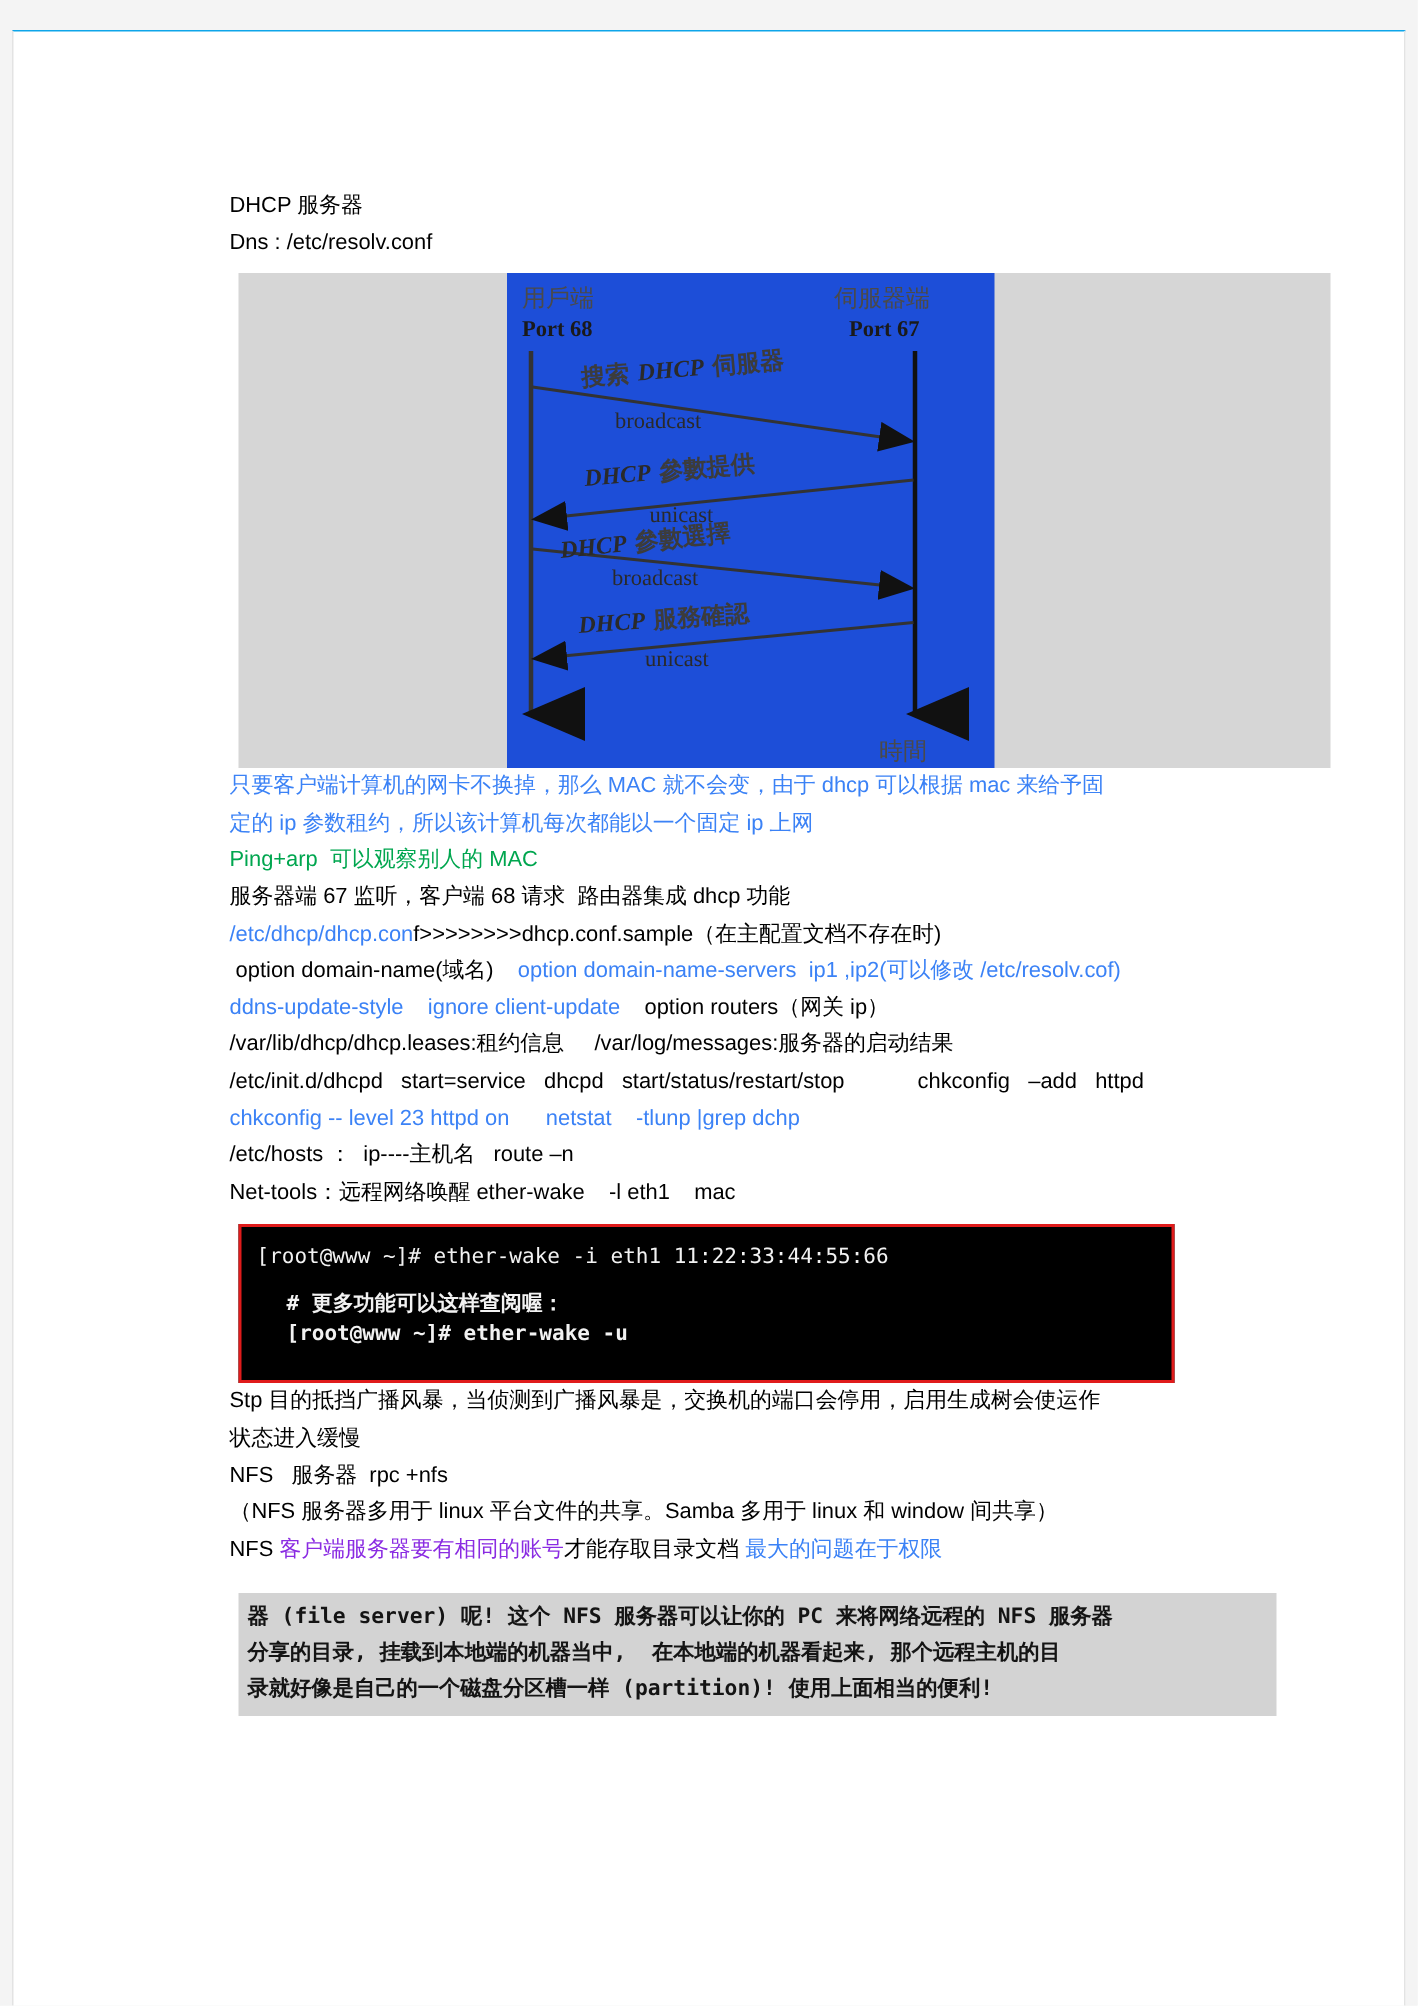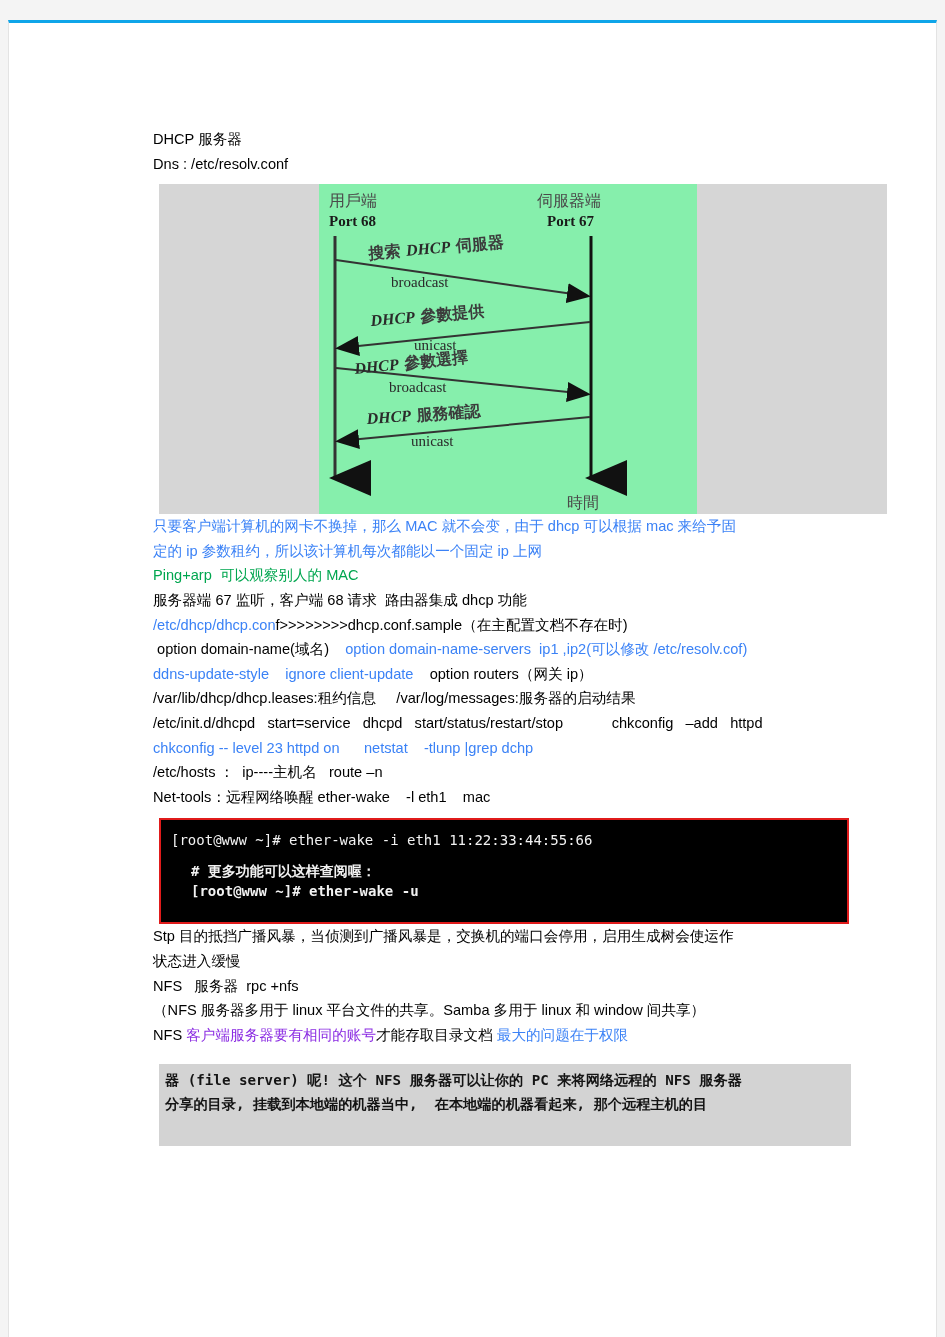--- a/index.html
+++ b/index.html
@@ -14,21 +14,21 @@
     -webkit-font-smoothing: none;
   }
   .page {
     position: absolute;
     left: 8px;
     top: 20px;
     width: 929px;
     height: 1317px;
     background: #ffffff;
     border-left: 1px solid #e3e3e3;
-    border-top: 3px solid #0ea5e9;
+    border-top: 1px solid #0ea5e9;
     border-right: 1px solid #e3e3e3;
     box-sizing: border-box;
     overflow: hidden;
   }
   .content {
     position: absolute;
     left: 144px;
     top: 104px;
     width: 740px;
   }
@@ -47,25 +47,25 @@
   .figure-dhcp {
     position: relative;
     margin-top: 8px;
     margin-left: 6px;
     width: 728px;
     height: 330px;
     background: #d6d6d6;
   }
   .figure-dhcp .inner {
     position: absolute;
-    left: 160px;
+    left: 179px;
     top: 0px;
-    width: 378px;
+    width: 325px;
     height: 330px;
-    background: #86efac;
+    background: #1d4ed8;
   }
   .figure-dhcp svg { display: block; }
   .dlabel-cjk {
     font-family: "DejaVu Sans", sans-serif;
     font-size: 16px;
     fill: #4a4a4a;
   }
   .dlabel-port {
     font-family: "Liberation Serif", serif;
     font-weight: bold;
@@ -88,21 +88,21 @@
     font-family: "Liberation Serif", serif;
     font-size: 15px;
     fill: #2a2a2a;
   }
 
   
   .figure-term {
     position: relative;
     margin-top: 9px;
     margin-left: 6px;
-    width: 690px;
+    width: 624px;
     height: 106px;
     background: #000000;
     border: 2px solid #e01b1b;
     box-sizing: border-box;
     padding: 10px 0 0 10px;
   }
   .figure-term .tl {
     font-family: "DejaVu Sans Mono", monospace;
     font-size: 14px;
     line-height: 20px;
@@ -207,16 +207,17 @@
 
     <div class="ln">Stp 目的抵挡广播风暴，当侦测到广播风暴是，交换机的端口会停用，启用生成树会使运作</div>
     <div class="ln">状态进入缓慢</div>
     <div class="ln">NFS   服务器  rpc +nfs</div>
     <div class="ln">（NFS 服务器多用于 linux 平台文件的共享。Samba 多用于 linux 和 window 间共享）</div>
     <div class="ln"><span>NFS </span><span class="purple">客户端服务器要有相同的账号</span><span>才能存取目录文档 </span><span class="red">最大的问题在于权限</span></div>
 
     <div class="figure-nfs">
       <div class="ql">器 (file server) 呢! 这个 NFS 服务器可以让你的 PC 来将网络远程的 NFS 服务器</div>
       <div class="ql">分享的目录, 挂载到本地端的机器当中,  在本地端的机器看起来, 那个远程主机的目</div>
+      <div class="ql">录就好像是自己的一个磁盘分区槽一样 (partition)! 使用上面相当的便利!</div>
     </div>
 
   </div>
 </div>
 
 </body></html>

